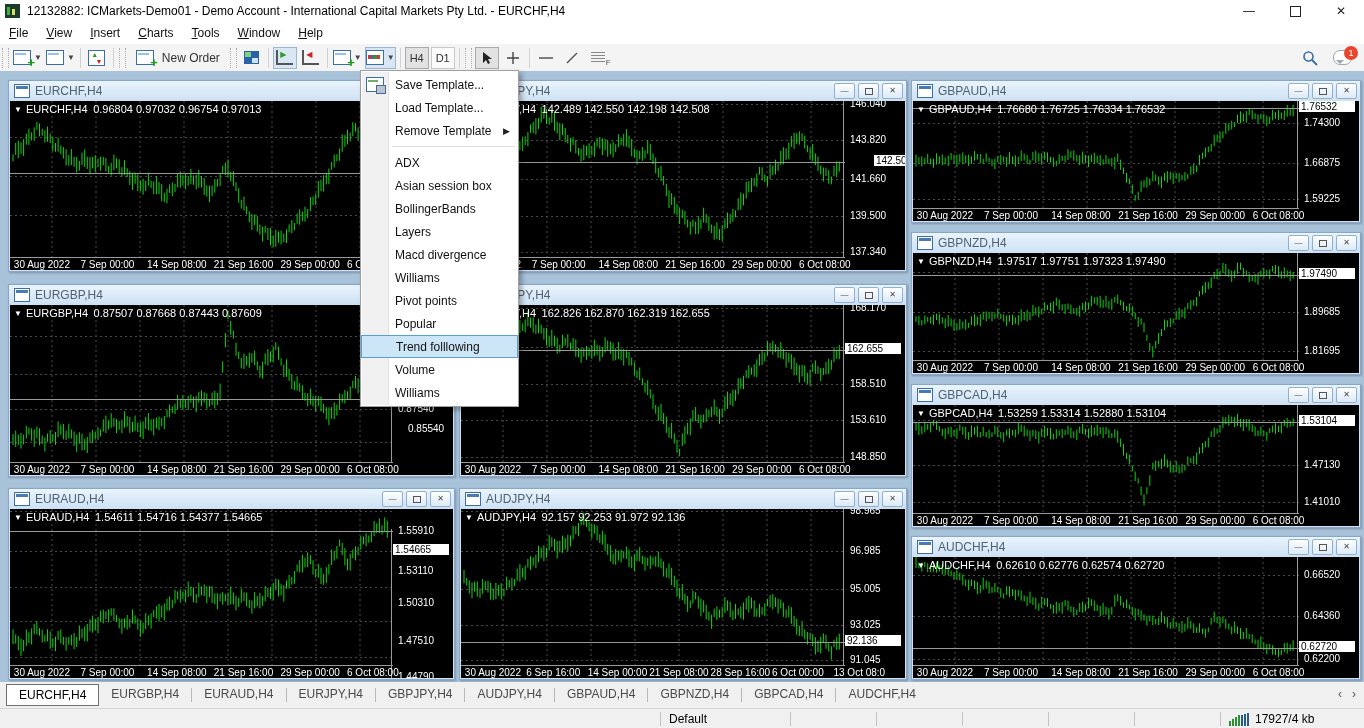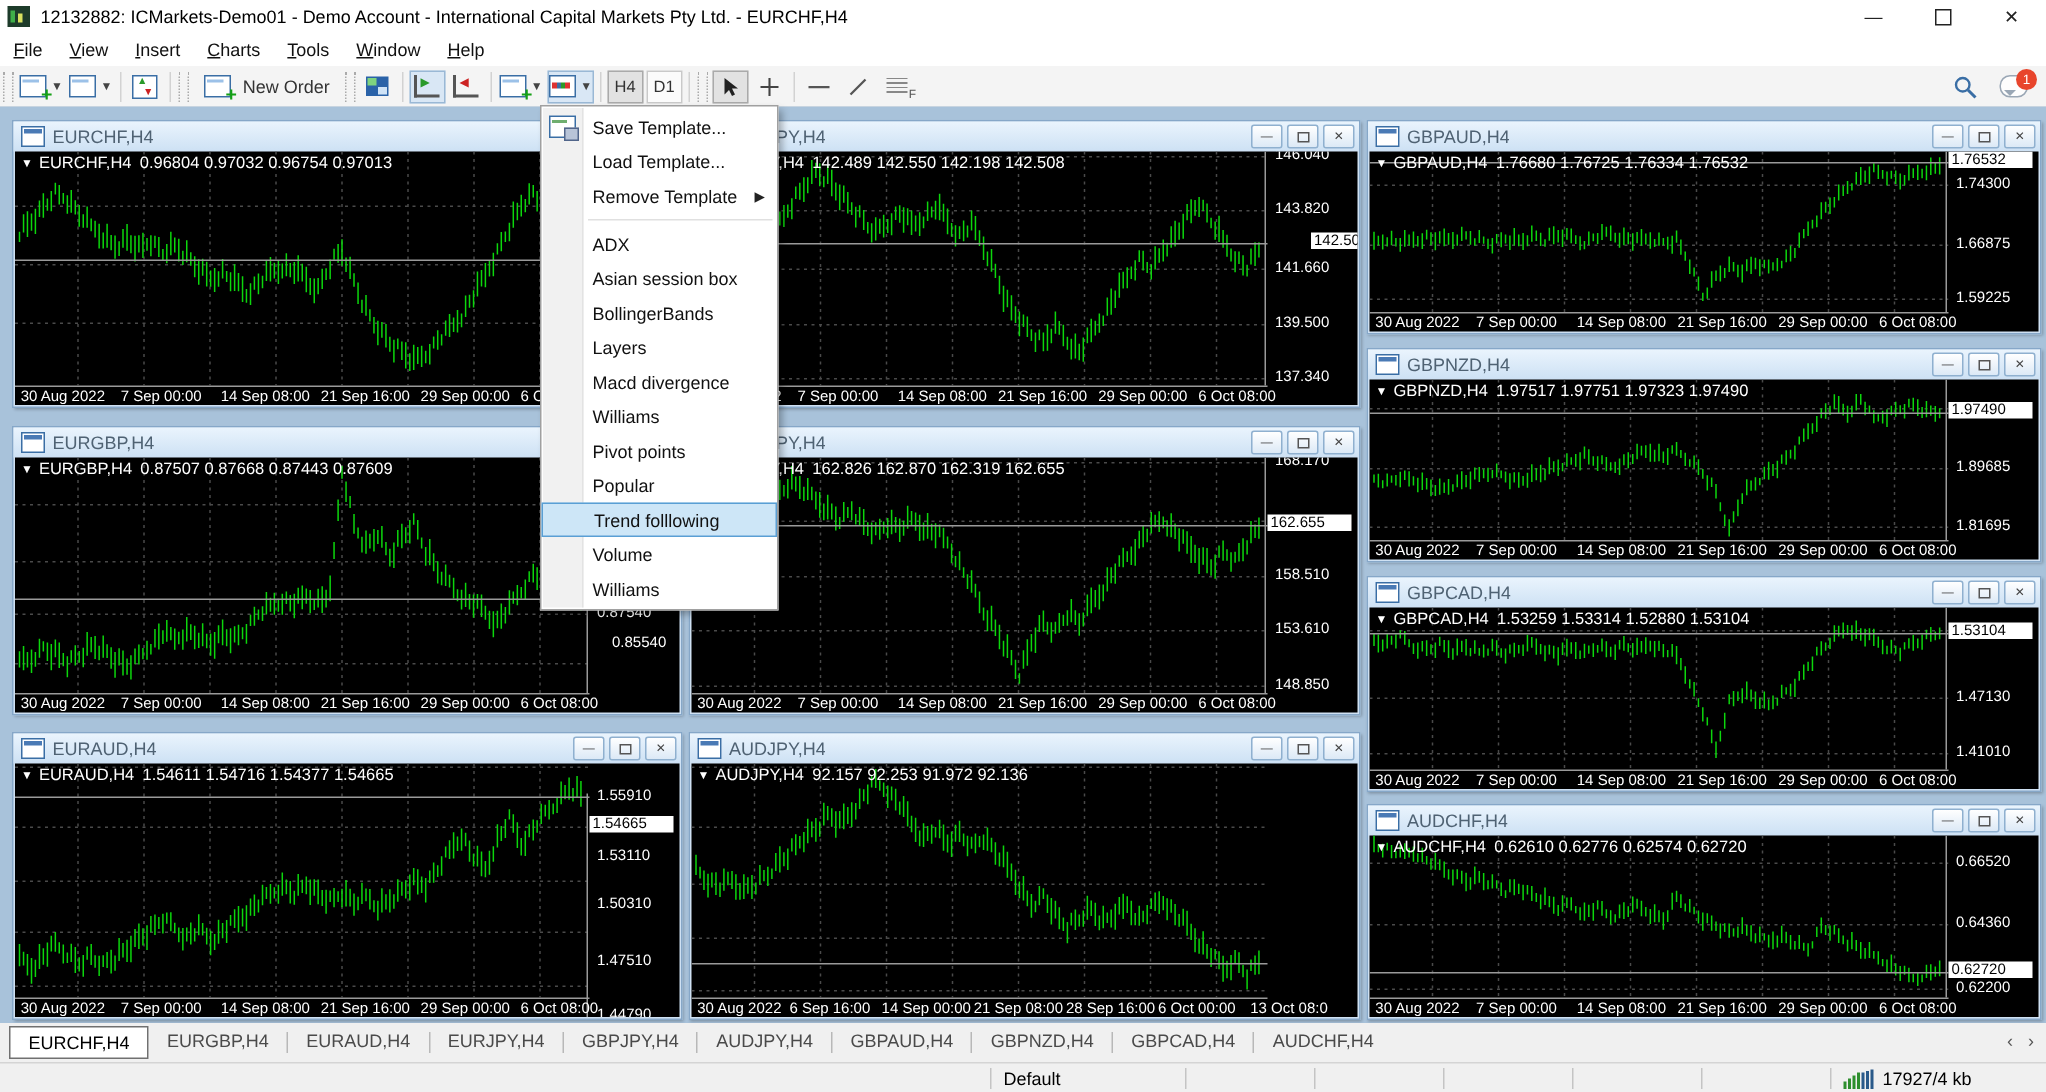--- a/index.html
+++ b/index.html
@@ -414,20 +414,28 @@
           </div>
         </div>
         <div class="chart">
           <svg width="384" height="156" class="plot">
             <path d="M42,0V156M86,0V156M130,0V156M174,0V156M218,0V156M262,0V156M306,0V156M350,0V156" stroke="#4a4a4a" fill="none" stroke-dasharray="2,3" stroke-width="1"></path>
             <path d="M0,2.5H384M0,42.5H384M0,80.5H384M0,116.5H384M0,151.5H384" stroke="#4a4a4a" fill="none" stroke-dasharray="2,3" stroke-width="1"></path>
             <path d="M3.0,60.9V74.3M5.7,68.9V76.6M8.3,71.4V84.4M11.0,73.5V89.3M13.6,72.6V82.7M16.3,72.5V87.7M19.0,79.4V89.0M21.6,70.0V84.8M24.3,72.2V81.2M27.0,71.7V83.6M29.6,73.8V90.8M32.3,79.6V90.9M34.9,73.8V90.3M37.6,75.9V86.8M40.3,74.3V90.4M42.9,79.3V87.3M45.6,67.7V80.9M48.3,71.0V78.5M50.9,68.9V81.6M53.6,70.0V77.0M56.2,59.6V71.7M58.9,55.2V72.6M61.6,59.2V68.5M64.2,56.6V71.0M66.9,49.9V58.6M69.5,47.2V61.2M72.2,48.3V56.6M74.9,45.7V59.1M77.5,36.9V53.2M80.2,38.6V49.1M82.9,36.4V52.2M85.5,38.7V48.8M88.2,26.1V41.3M90.8,28.3V37.9M93.5,29.9V42.2M96.2,31.9V49.5M98.8,31.6V43.4M101.5,26.7V43.8M104.2,29.0V40.3M106.8,25.8V42.4M109.5,26.4V37.3M112.1,16.6V30.3M114.8,17.2V25.2M117.5,14.0V27.2M120.1,8.5V16.0M122.8,3.7V16.3M125.5,11.1V18.1M128.1,12.7V22.4M130.8,14.7V29.7M133.4,15.4V24.7M136.1,16.8V31.3M138.8,25.3V34.1M141.4,21.6V35.6M144.1,25.2V42.0M146.7,34.8V45.9M149.4,36.2V52.4M152.1,44.7V55.2M154.7,39.9V55.7M157.4,41.6V51.6M160.1,40.6V53.5M162.7,42.3V49.4M165.4,37.5V49.9M168.0,40.6V58.2M170.7,47.4V59.3M173.4,45.3V62.4M176.0,40.8V52.2M178.7,38.2V52.4M181.4,46.7V55.2M184.0,48.1V61.8M186.7,48.8V56.8M189.3,46.7V59.8M192.0,48.3V55.8M194.7,47.4V57.6M197.3,42.6V58.1M200.0,49.5V59.2M202.6,52.5V67.5M205.3,59.4V68.6M208.0,54.6V69.1M210.6,58.9V76.2M213.3,66.7V78.3M216.0,70.9V87.6M218.6,78.7V89.8M221.3,75.0V91.3M223.9,84.6V95.2M226.6,87.0V102.8M229.3,91.5V99.2M231.9,81.6V94.5M234.6,83.2V90.4M237.3,87.3V99.7M239.9,89.7V107.3M242.6,91.5V103.4M245.2,95.8V110.5M247.9,102.6V111.6M250.6,105.7V119.9M253.2,99.5V108.0M255.9,97.4V111.0M258.5,100.7V108.6M261.2,98.0V108.8M263.9,88.1V104.1M266.5,91.4V101.7M269.2,92.8V108.3M271.9,101.3V111.1M274.5,94.9V109.9M277.2,99.4V106.3M279.8,97.3V109.4M282.5,93.5V110.8M285.2,89.0V100.6M287.8,86.8V103.6M290.5,88.5V99.6M293.2,91.5V107.8M295.8,99.6V107.8M298.5,94.8V108.2M301.1,98.2V105.8M303.8,94.3V107.2M306.5,89.9V97.0M309.1,86.0V98.4M311.8,85.1V100.3M314.5,88.4V97.9M317.1,89.8V104.5M319.8,90.5V99.5M322.4,93.6V107.8M325.1,100.4V108.9M327.8,96.8V108.2M330.4,98.2V114.8M333.1,106.8V117.6M335.7,109.8V125.8M338.4,116.7V126.9M341.1,111.9V127.4M343.7,120.4V130.2M346.4,123.0V135.6M349.1,123.7V130.6M351.7,125.1V137.2M354.4,128.2V145.5M357.0,131.5V143.1M359.7,127.7V144.5M362.4,124.4V133.1M365.0,125.8V139.7M367.7,134.3V142.5M370.4,137.3V150.7M373.0,130.7V138.3M375.7,128.0V140.9M378.3,124.7V140.5" stroke="#0cd60c" fill="none" stroke-width="1"></path>
           </svg>
           <div class="curline" style="top: 133px; width: 384px;"></div>
           <div class="ohlc"><span class="tri">▼</span>AUDJPY,H4 92.157 92.253 91.972 92.136</div>
+          <div class="yaxis" style="height: 156px;">
+            <span class="ylab" style="top: -3.66px;">98.965</span>
+            <span class="ylab" style="top: 36.12px;">96.985</span>
+            <span class="ylab" style="top: 74.34px;">95.005</span>
+            <span class="ylab" style="top: 110.22px;">93.025</span>
+            <span class="ylab" style="top: 145.32px;">91.045</span>
+            <span class="curbox" style="top: 125.912px;">92.136</span>
+          </div>
           <div class="xaxis" style="width: 384px; top: 156px;">
             <span class="xlab" style="left: 3.84px;">30 Aug 2022</span>
             <span class="xlab" style="left: 65.28px;">6 Sep 16:00</span>
             <span class="xlab" style="left: 126.72px;">14 Sep 00:00</span>
             <span class="xlab" style="left: 188.16px;">21 Sep 08:00</span>
             <span class="xlab" style="left: 249.6px;">28 Sep 16:00</span>
             <span class="xlab" style="left: 311.04px;">6 Oct 00:00</span>
             <span class="xlab" style="left: 372.48px;">13 Oct 08:0</span>
           </div>
         </div>

